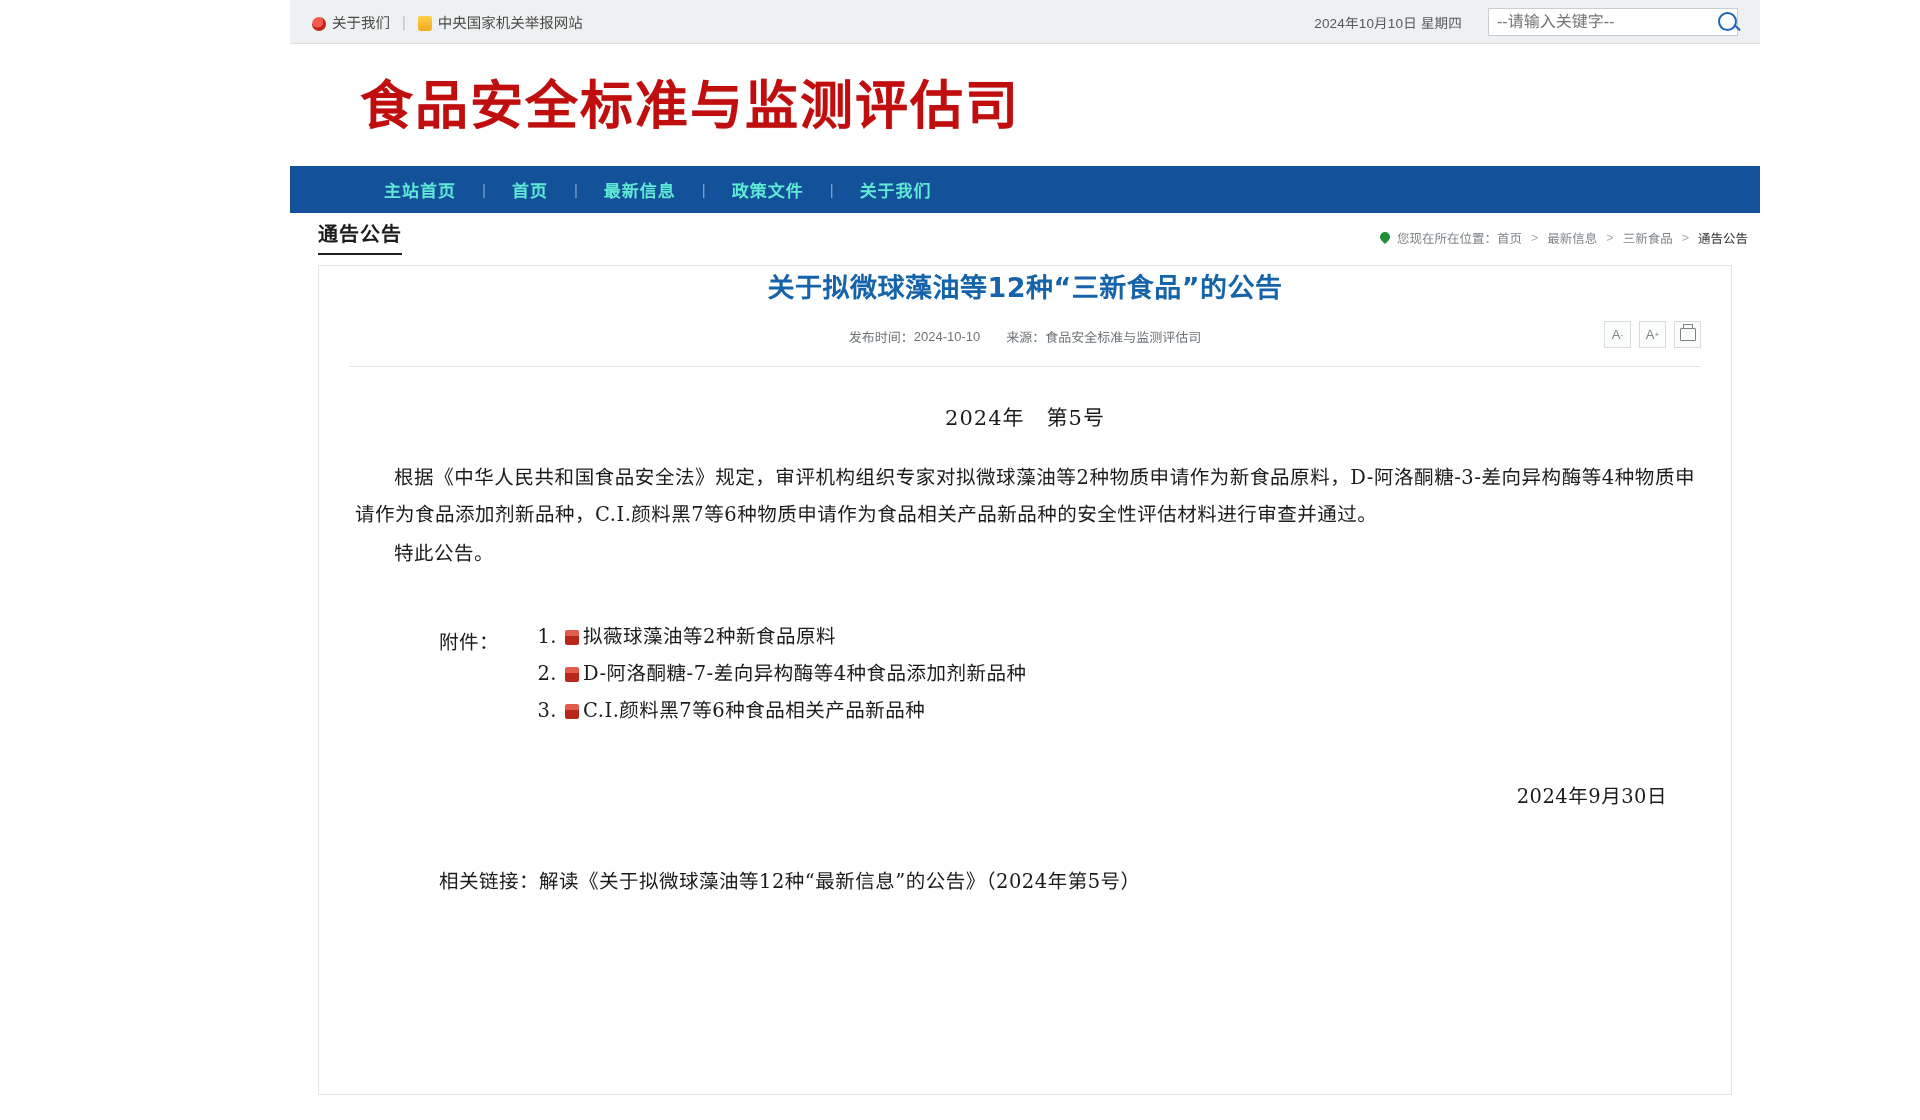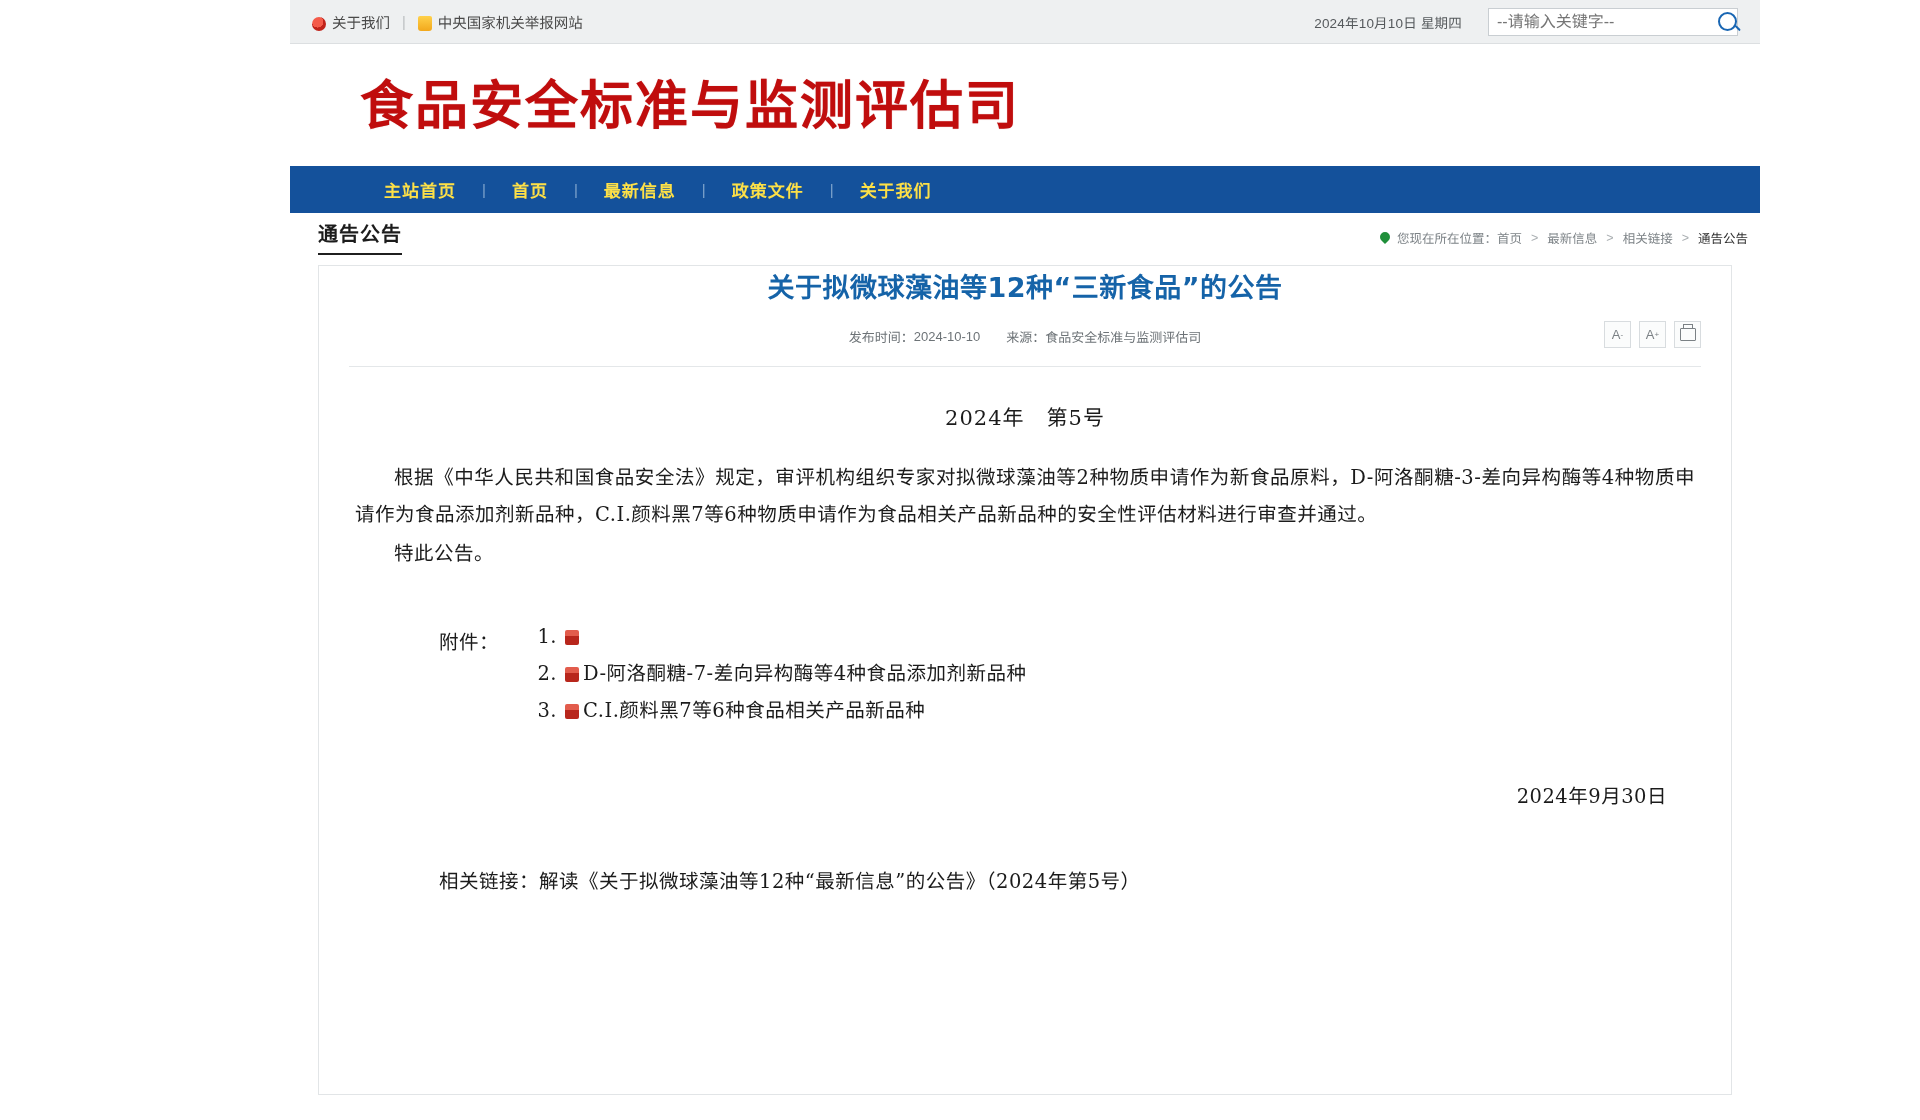--- a/index.html
+++ b/index.html
@@ -149,21 +149,21 @@
   
   .nav {
     height: 47px;
     background: #14519b;
     display: flex;
     align-items: center;
     padding-left: 78px;
     box-sizing: border-box;
   }
   .nav a {
-    color: #fde047;
+    color: #5eead4;
     font-size: 17px;
     font-weight: bold;
     text-decoration: none;
     letter-spacing: 1px;
     padding: 0 16px;
   }
   .nav .nsep {
     color: #7fa5cd;
     font-size: 15px;
     padding: 0 10px;
@@ -381,21 +381,21 @@
 
     <div class="crumbrow">
       <div class="chan-title">通告公告</div>
       <div class="crumb">
         <span class="pin"></span>
         <span>您现在所在位置：</span>
         <a href="#">首页</a>
         <span class="c-sep">&gt;</span>
         <a href="#">最新信息</a>
         <span class="c-sep">&gt;</span>
-        <a href="#">相关链接</a>
+        <a href="#">三新食品</a>
         <span class="c-sep">&gt;</span>
         <span class="cur">通告公告</span>
       </div>
     </div>
 
     <div class="card">
 
       <div class="art-title">关于拟微球藻油等12种“三新食品”的公告</div>
 
       <div class="meta">
@@ -429,20 +429,21 @@
         <div class="para tight">特此公告。</div>
 
         <div class="attach-head">
           <span>附件：</span>
         </div>
 
         <div class="attach-list" style="margin-top:-37px;">
           <div class="attach-line" style="padding-left:80px;">
             <span class="attach-num">1.</span>
             <span class="pdfico"></span>
+            <a href="#" style="color:#1b1b1b;text-decoration:none;">拟薇球藻油等2种新食品原料</a>
           </div>
           <div class="attach-line" style="padding-left:80px;">
             <span class="attach-num">2.</span>
             <span class="pdfico"></span>
             <a href="#" style="color:#1b1b1b;text-decoration:none;">D-阿洛酮糖-7-差向异构酶等4种食品添加剂新品种</a>
           </div>
           <div class="attach-line" style="padding-left:80px;">
             <span class="attach-num">3.</span>
             <span class="pdfico"></span>
             <a href="#" style="color:#1b1b1b;text-decoration:none;">C.I.颜料黑7等6种食品相关产品新品种</a>

